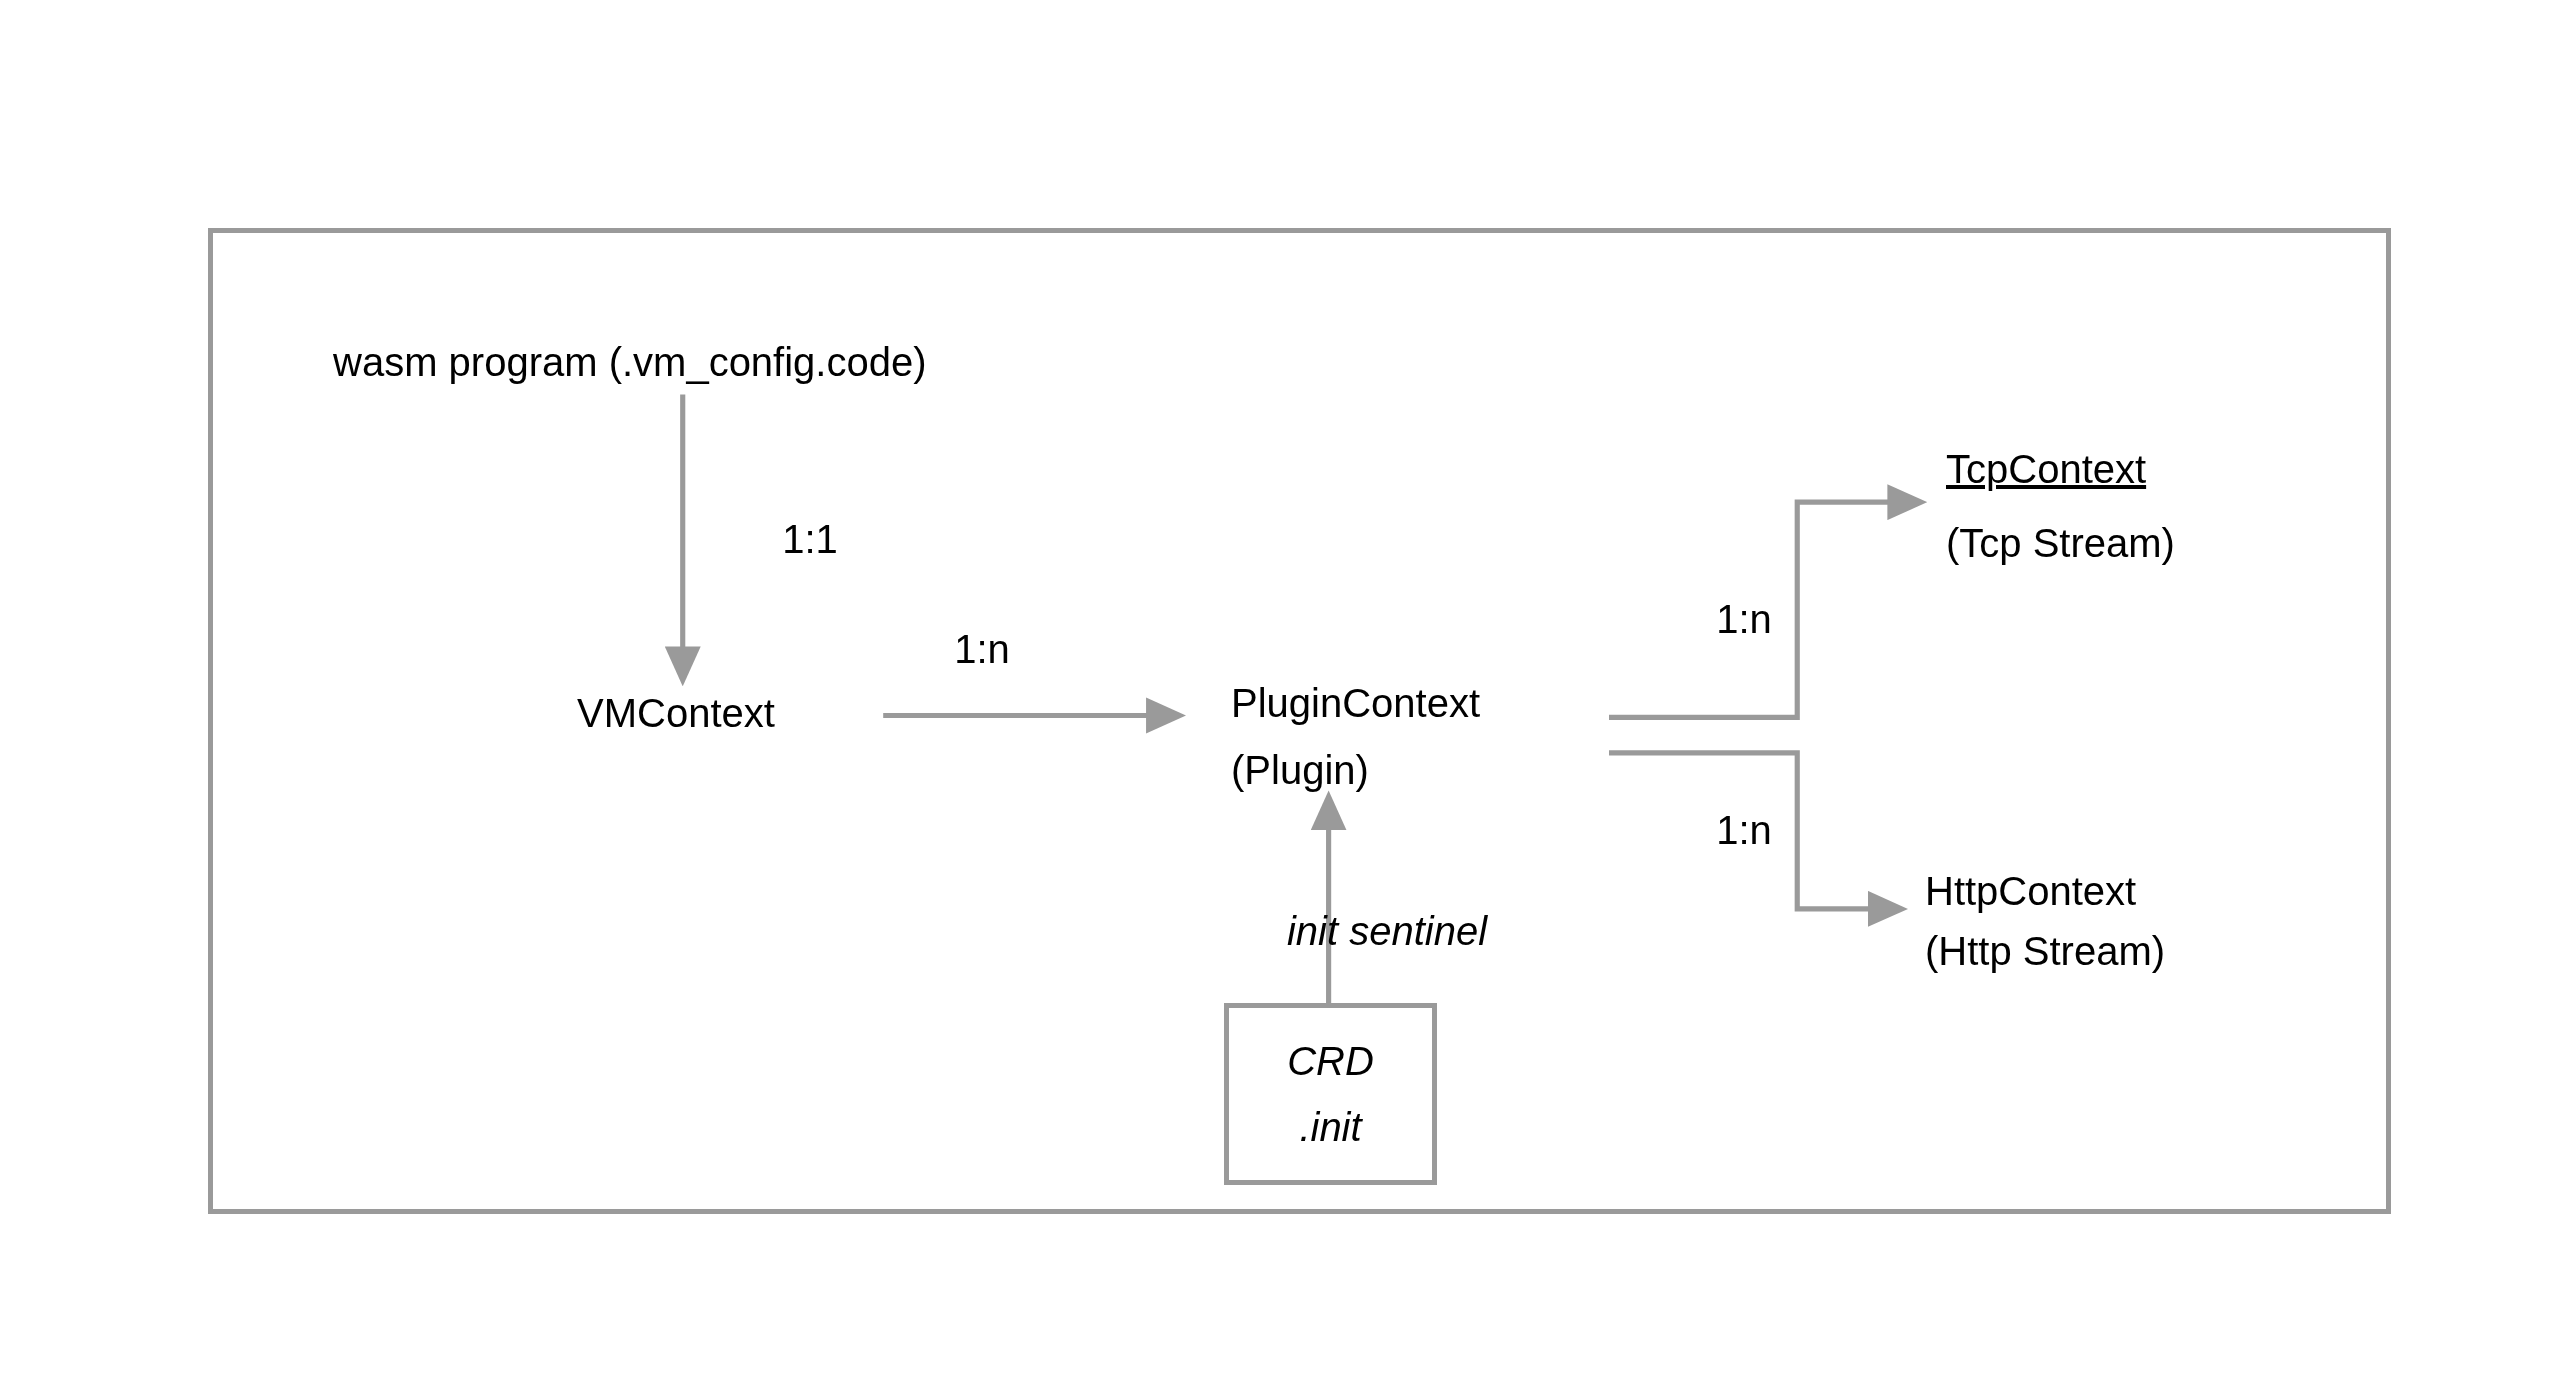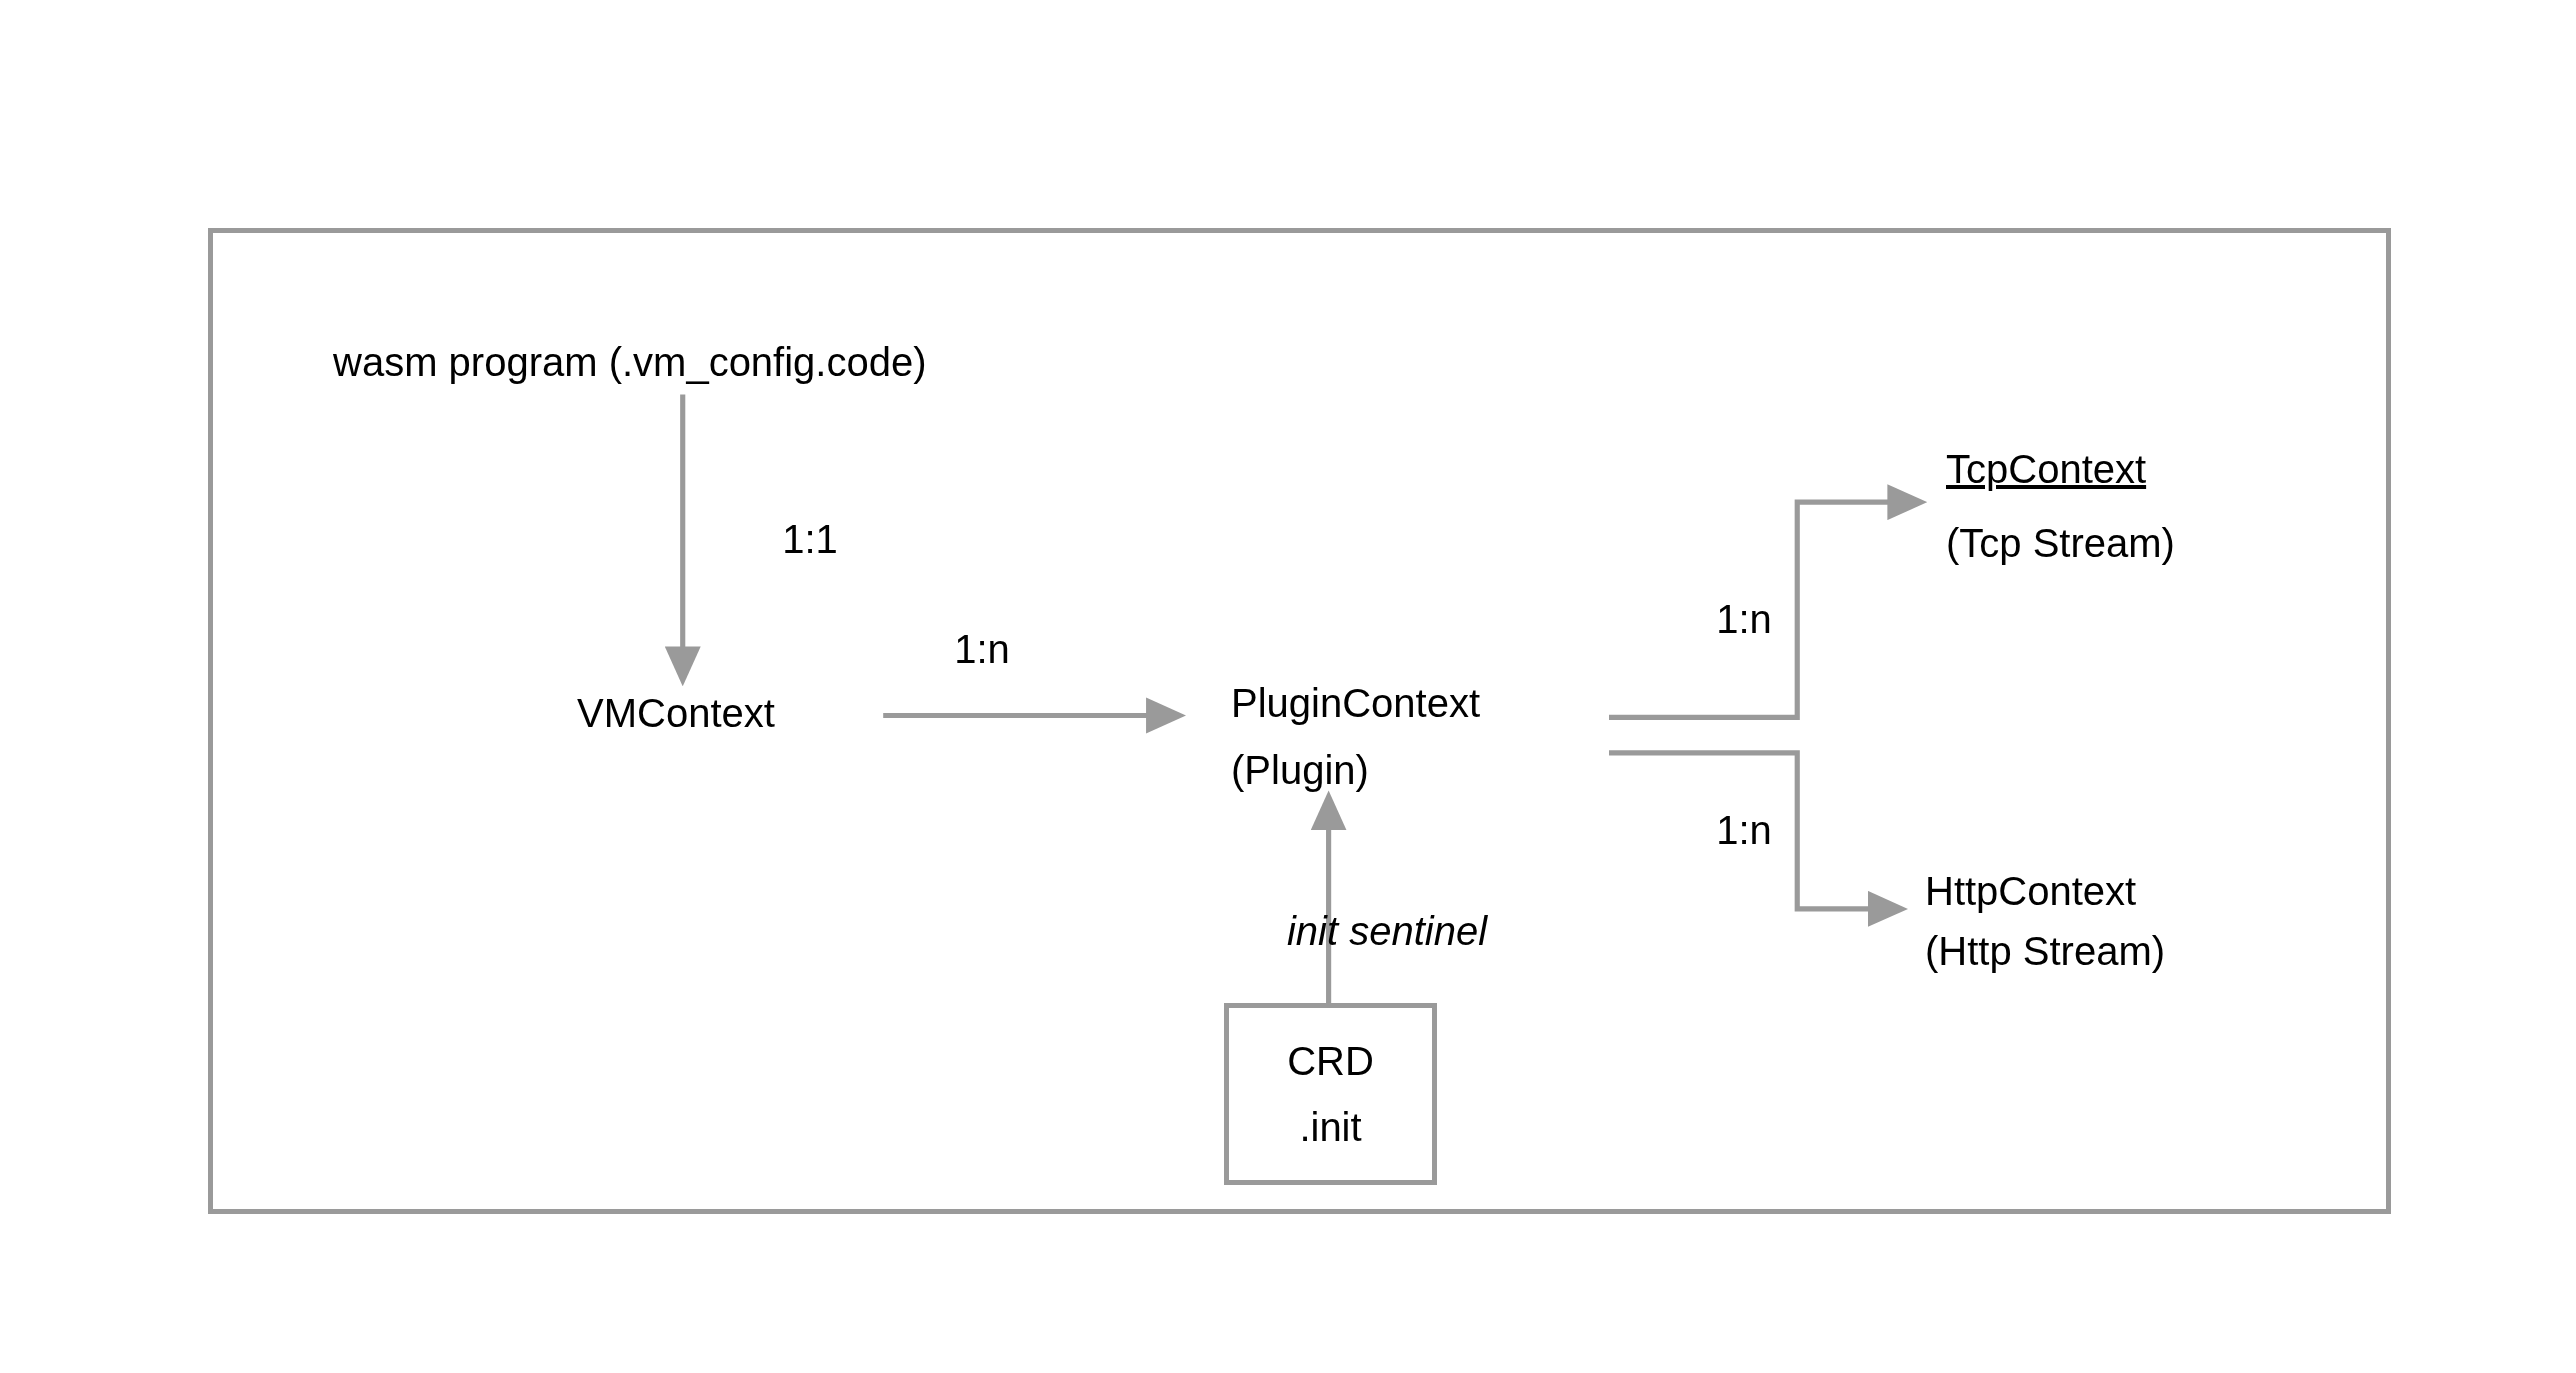--- a/index.html
+++ b/index.html
@@ -44,20 +44,21 @@
     position: absolute;
     left: 1224px; top: 1003px;
     width: 213px; height: 182px;
     border: 5.8px solid var(--line);
     display: flex;
     flex-direction: column;
     align-items: center;
     justify-content: center;
     gap: 26px;
     background: var(--bg);
+    font-style: italic;
   }
   .crd-box .crd-line { font-size: 40px; line-height: 1; white-space: nowrap; }
 
   
   .n-wasm    { left: 333px;  top: 362px; }
   .n-vm      { left: 676px; top: 713px; }
   .n-plugin1 { left: 1231px; top: 703px; }
   .n-plugin2 { left: 1231px; top: 770px; }
   .n-tcp1    { left: 1946px; top: 469px; text-decoration: underline; }
   .n-tcp2    { left: 1946px; top: 543px; }

